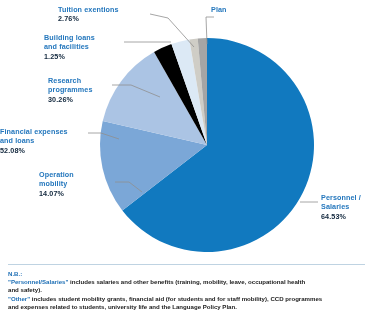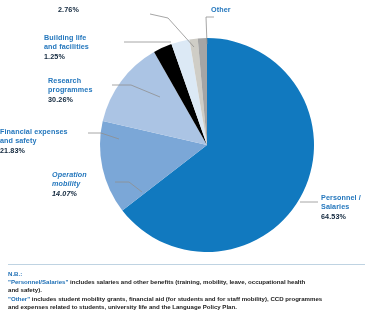--- a/index.html
+++ b/index.html
@@ -40,21 +40,21 @@
   .callout.right-side {
     text-align: left;
   }
   .callout.left-side {
     text-align: left;
   }
   .cl-tuition  { left: 58px;  top: 5px;  width: 112px; }
   .cl-building { left: 44px;  top: 33px; width: 82px;  }
   .cl-research { left: 48px;  top: 76px; width: 76px;  }
   .cl-financial{ left: 0;   top: 127px;width: 86px;  }
-  .cl-operation{ left: 52px;  top: 170px;width: 62px; font-style: italic;  }
+  .cl-operation{ left: 39px;  top: 170px;width: 62px;  }
   .cl-other    { left: 211px; top: 5px;  width: 62px;  }
   .cl-personnel{ left: 321px; top: 193px;width: 54px;  }
 
   #footer {
     position: absolute;
     left: 0;
     top: 262px;
     width: 373px;
     height: 66px;
   }
@@ -100,49 +100,50 @@
       <path d="M124,42 L171,42"></path>
       <path d="M112,85 L131,85 L160,97"></path>
       <path d="M88,133 L101,133 L119,139"></path>
       <path d="M115,182 L129,182 L142,192"></path>
       <path d="M206,17 L214,17 M206,17 L207,44"></path>
       <path d="M300,202 L318,202"></path>
     </g>
   </svg>
 
   <div class="callout left-side cl-tuition">
+    <span>Tuition exentions</span>
     <span class="pct">2.76%</span>
   </div>
 
   <div class="callout left-side cl-building">
-    <span>Building life</span><br>
+    <span>Building loans</span><br>
     <span>and facilities</span>
     <span class="pct">1.25%</span>
   </div>
 
   <div class="callout left-side cl-research">
     <span>Research</span><br>
     <span>programmes</span>
     <span class="pct">30.26%</span>
   </div>
 
   <div class="callout left-side cl-financial">
     <span>Financial expenses</span><br>
-    <span>and safety</span>
-    <span class="pct">21.83%</span>
+    <span>and loans</span>
+    <span class="pct">52.08%</span>
   </div>
 
   <div class="callout left-side cl-operation">
     <span>Operation</span><br>
     <span>mobility</span>
     <span class="pct">14.07%</span>
   </div>
 
   <div class="callout right-side cl-other">
-    <span>Other</span>
+    <span>Plan</span>
   </div>
 
   <div class="callout right-side cl-personnel">
     <span>Personnel /</span><br>
     <span>Salaries</span>
     <span class="pct">64.53%</span>
   </div>
 
 </div>
 

